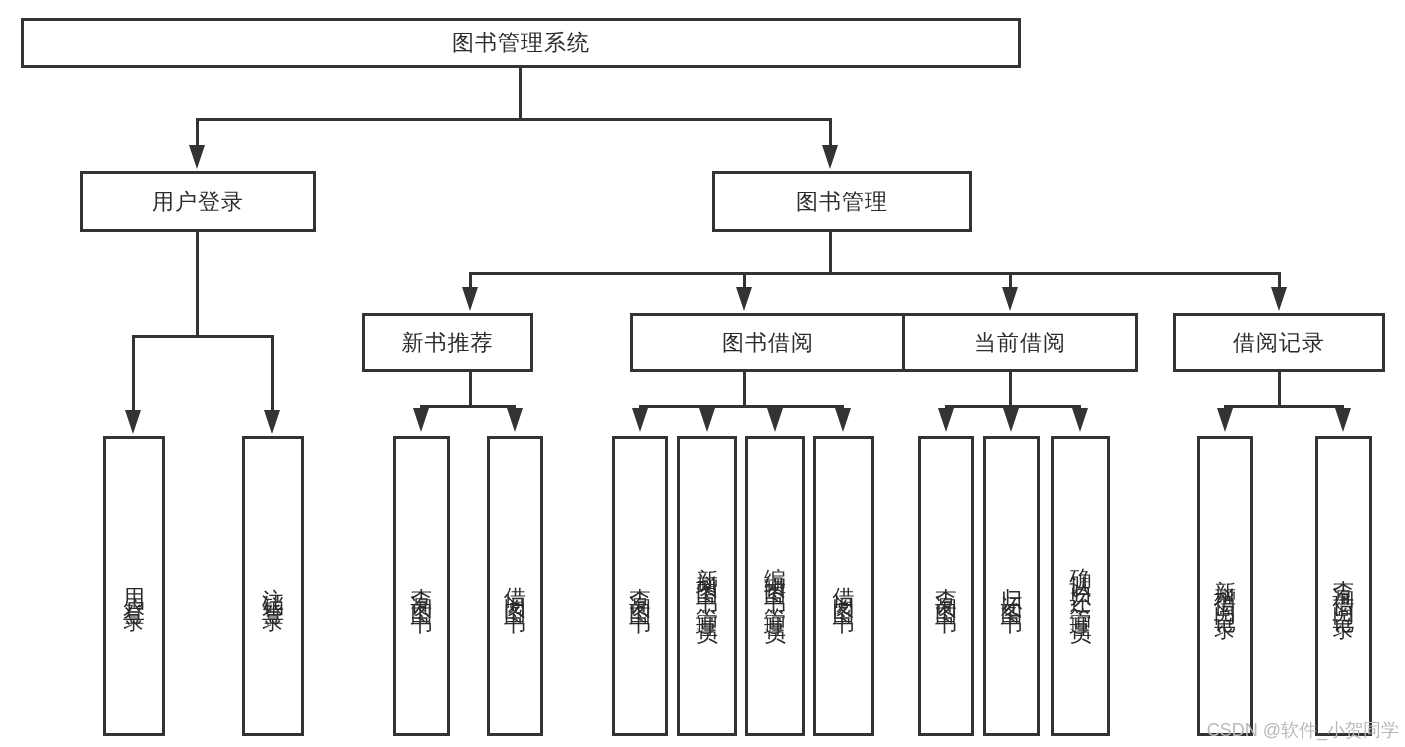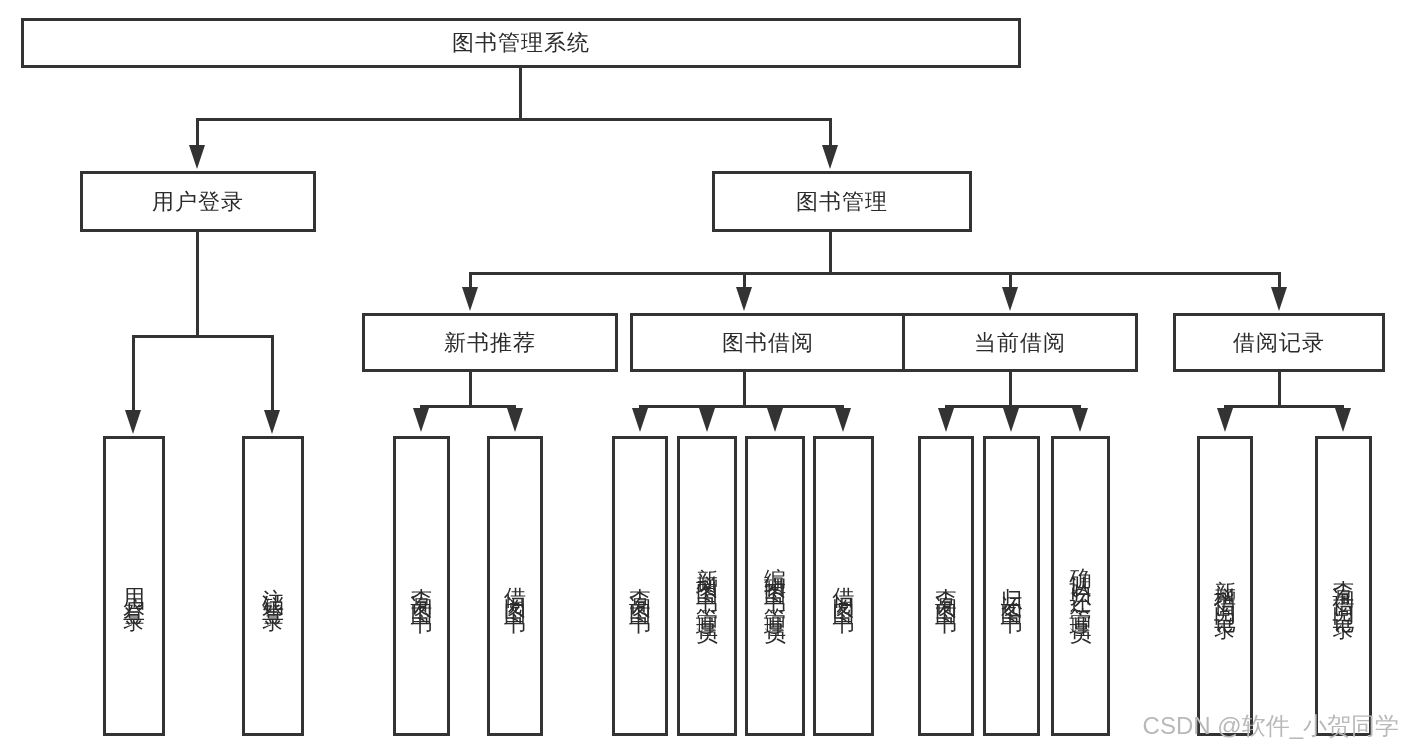--- a/index.html
+++ b/index.html
@@ -46,21 +46,21 @@
     position:absolute;
     width:0;height:0;
     border-left:8px solid transparent;
     border-right:8px solid transparent;
     border-top:24px solid var(--line);
   }
   .watermark{
     position:absolute;
     right:6px;
     bottom:5px;
-    font-size:24px;
+    font-size:18px;
     color:#b9b9b9;
     white-space:nowrap;
   }
 </style>
 </head>
 <body>
 
 <div class="stage">
 
   <div class="node" style="left:21px;top:18px;width:1000px;height:50px;">
@@ -92,21 +92,21 @@
   <div class="hl" style="left:469px;top:272px;width:811px;"></div>
   <div class="vl" style="left:469px;top:272px;height:16px;"></div>
   <div class="arr" style="left:462px;top:287px;"></div>
   <div class="vl" style="left:743px;top:272px;height:16px;"></div>
   <div class="arr" style="left:736px;top:287px;"></div>
   <div class="vl" style="left:1009px;top:272px;height:16px;"></div>
   <div class="arr" style="left:1002px;top:287px;"></div>
   <div class="vl" style="left:1278px;top:272px;height:16px;"></div>
   <div class="arr" style="left:1271px;top:287px;"></div>
 
-  <div class="node" style="left:362px;top:313px;width:256px;height:59px;">
+  <div class="node" style="left:362px;top:313px;width:171px;height:59px;">
     <span class="hlabel">新书推荐</span>
   </div>
   <div class="node" style="left:630px;top:313px;width:276px;height:59px;">
     <span class="hlabel">图书借阅</span>
   </div>
   <div class="node" style="left:902px;top:313px;width:236px;height:59px;">
     <span class="hlabel">当前借阅</span>
   </div>
   <div class="node" style="left:1173px;top:313px;width:212px;height:59px;">
     <span class="hlabel">借阅记录</span>

